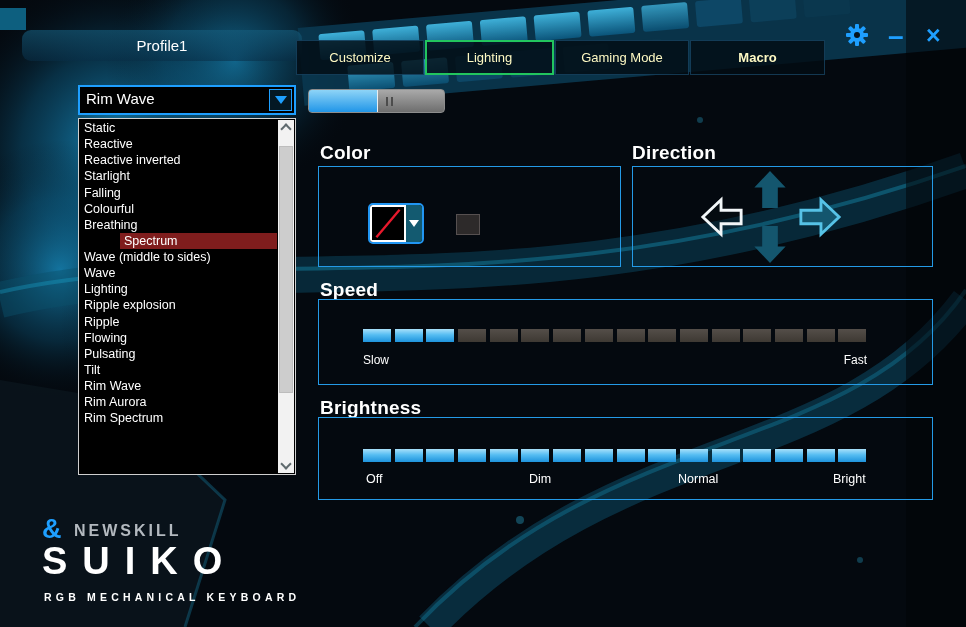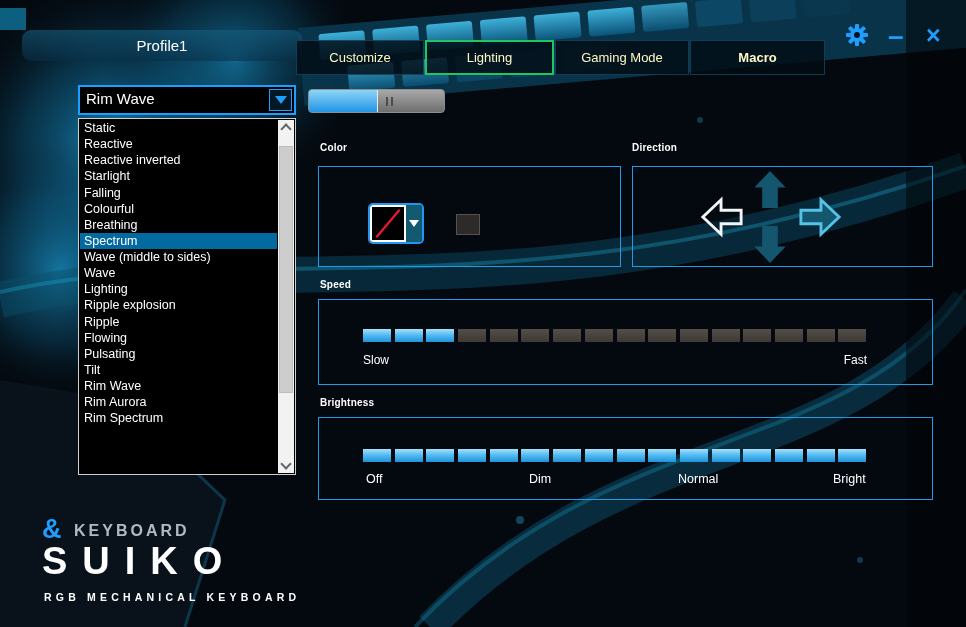--- a/index.html
+++ b/index.html
@@ -45,31 +45,31 @@
              background:linear-gradient(180deg,#8ed4f7,#2196e8);border-right:1px solid #e8eef2;}
   .grip{position:absolute;top:7px;width:2px;height:9px;background:#4c4c4c;}
   .grip.g1{left:77px;} .grip.g2{left:82px;}
 
   
   .listbox{position:absolute;left:78px;top:118px;width:218px;height:357px;box-sizing:border-box;
            background:#000;border:1px solid #cfcfcf;}
   .options{position:absolute;left:1px;top:1px;right:18px;bottom:1px;overflow:hidden;}
   .option{height:16.14px;line-height:16.2px;padding-left:4px;color:#fff;font-size:12.5px;
           white-space:nowrap;cursor:pointer;}
-  .option.selected{background:#0369a1;}
+  .option.selected{background:#7f1d1d;margin-left:40px;}
   .scrollbar{position:absolute;top:1px;right:1px;bottom:1px;width:16px;background:#f2f2f2;}
   .sb-btn{position:absolute;left:0;right:0;height:16px;cursor:pointer;}
   .sb-btn.up{top:0;} .sb-btn.down{bottom:0;}
   .chev{width:6px;height:6px;border-left:2px solid #5f6a6e;border-top:2px solid #5f6a6e;margin:5px auto 0;}
   .chev.up{transform:rotate(45deg);} .chev.dn{transform:rotate(225deg);margin-top:3px;}
   .sb-thumb{position:absolute;left:1px;right:1px;top:26px;height:247px;background:#cdcdcd;
             border:1px solid #bdbdbd;box-sizing:border-box;cursor:pointer;}
 
   
-  .sec-title{position:absolute;color:#fff;font-weight:bold;font-size:10px;letter-spacing:.2px;}
+  .sec-title{position:absolute;color:#fff;font-weight:bold;font-size:19px;letter-spacing:.2px;}
   #t-color{left:320px;top:142px;} #t-direction{left:632px;top:142px;}
   #t-speed{left:320px;top:279px;} #t-brightness{left:320px;top:397px;}
   .panel{position:absolute;border:1px solid #249ae6;box-sizing:border-box;}
   #color-panel{left:318px;top:166px;width:303px;height:101px;}
   #direction-panel{left:632px;top:166px;width:301px;height:101px;}
   #speed-panel{left:318px;top:299px;width:615px;height:86px;}
   #brightness-panel{left:318px;top:417px;width:615px;height:83px;}
 
   
   #picker{position:absolute;left:368px;top:203px;width:56px;height:41px;box-sizing:border-box;
@@ -309,17 +309,17 @@
       <div class="seg on"></div>
     </div>
   <div id="bright-labels">
       <span class="blabel b0">Off</span>
       <span class="blabel b1">Dim</span>
       <span class="blabel b2">Normal</span>
       <span class="blabel b3">Bright</span>
     </div>
 
   <div id="logo-glyph">&amp;</div>
-  <div id="brand">KEYBOARD</div>
+  <div id="brand">NEWSKILL</div>
   <div id="product">SUIKO</div>
   <div id="tagline">RGB MECHANICAL KEYBOARD</div>
 
 </div>
 
 </body></html>

